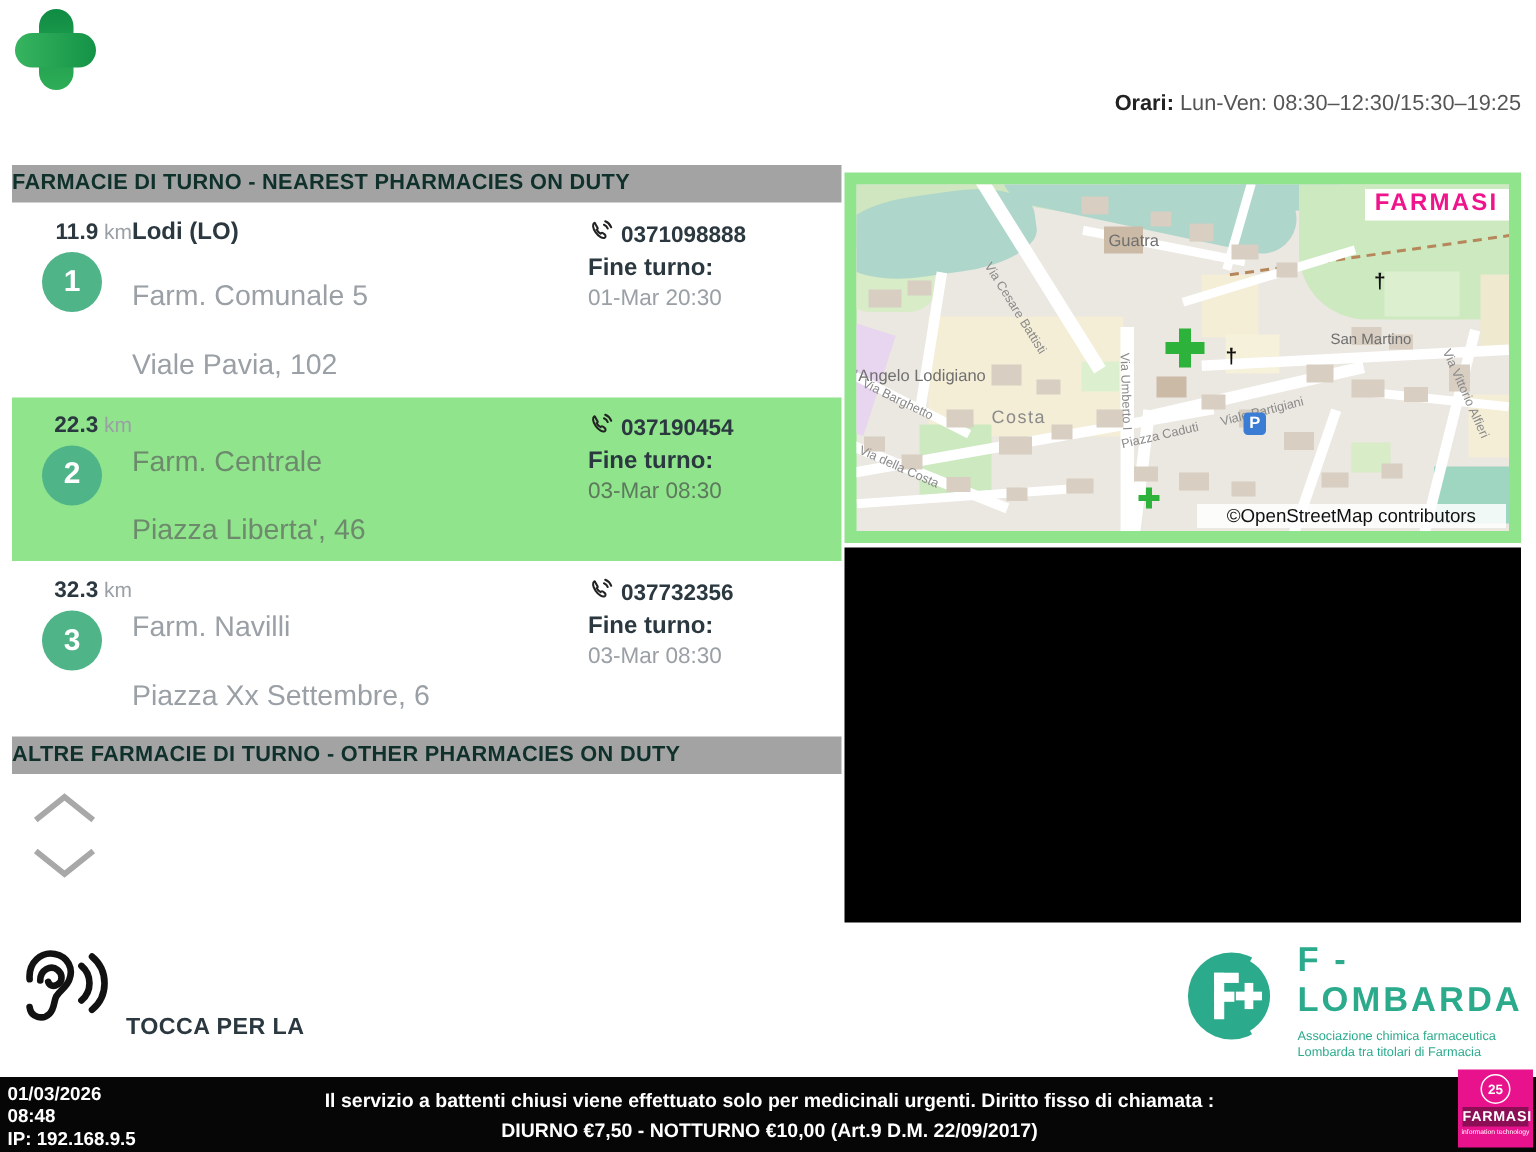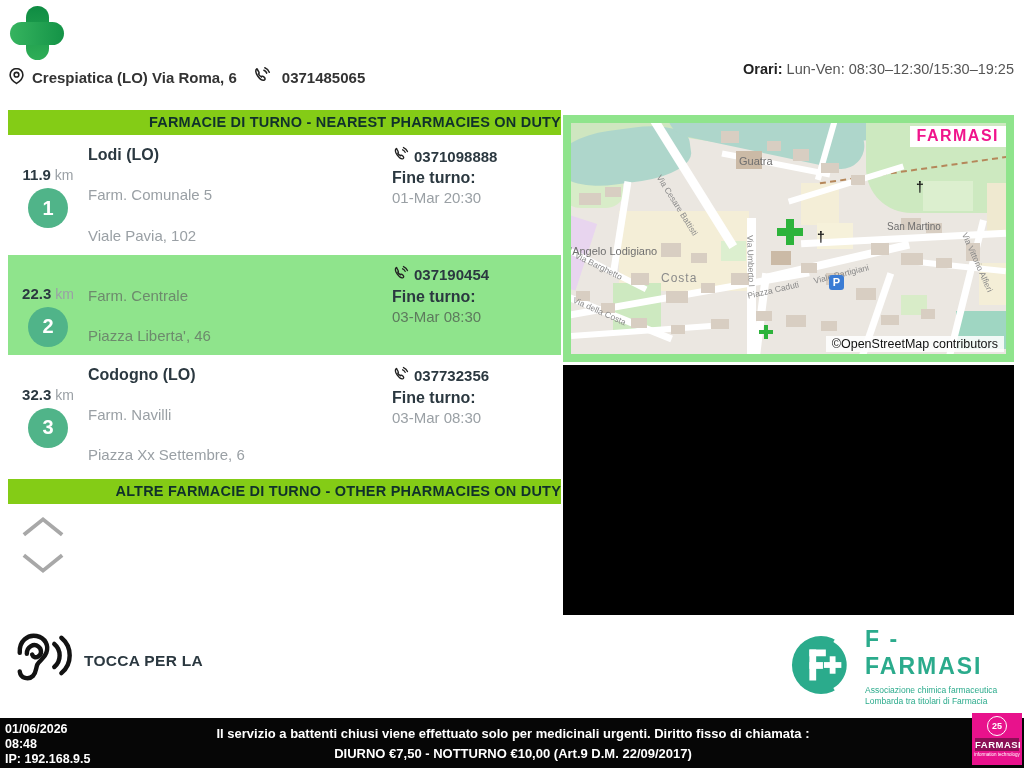--- a/index.html
+++ b/index.html
@@ -15,33 +15,33 @@
                    background:linear-gradient(90deg,#36b45f,#149347); }
   .app-title { position:absolute; left:68px; top:16px; font-size:30px; font-weight:700; color:#2b3840; letter-spacing:-0.5px; }
   .addr-row { position:absolute; left:8px; top:66px; display:flex; align-items:center; gap:7px;
               font-size:15px; color:#333; font-weight:600; }
   .addr-row .num { margin-left:4px; font-weight:600; }
   .hours { position:absolute; right:10px; top:60px; text-align:right; font-size:14.5px; color:#555; line-height:1.25; }
   .hours b { color:#222; }
 
   
   .list { position:absolute; left:8px; top:110px; width:553px; }
-  .banner { background:#84cc16; color:#10312b; font-weight:700; font-size:14.5px;
-            text-align:right; padding:4px 0 5px; letter-spacing:0.2px; }
+  .banner { background:#a3a3a3; color:#10312b; font-weight:700; font-size:14.5px;
+            text-align:left; padding:4px 0 5px; letter-spacing:0.2px; }
   .prow { display:flex; background:#fff; padding:8px 4px 8px 0; min-height:77px; margin:1px 0; }
   .prow.highlight { background:#8fe48c; }
-  .pcol-dist { width:80px; flex:0 0 80px; text-align:center;margin-top:20px; }
+  .pcol-dist { width:80px; flex:0 0 80px; text-align:right; }
   .dist-line { font-size:14px; color:#9aa0a5; margin-top:2px; }
   .dist-line b { font-size:15px; color:#2b3840; }
   .rank-circle { width:40px; height:40px; border-radius:50%; background:#50b489; color:#fff;
                  font-size:20px; font-weight:700; display:flex; align-items:center; justify-content:center;
                  margin:5px auto 0; }
   .pcol-main { flex:1; padding-top:2px; }
   .p-city { font-size:16px; font-weight:700; color:#2b3840; margin-bottom:4px; }
-  .p-sub { font-size:15px; color:#9aa0a5; line-height:1.25;margin-top:22px; }
+  .p-sub { font-size:19px; color:#9aa0a5; line-height:1.25;margin-top:22px; }
   .prow.highlight .p-sub { color:#6d8a6d; }
   .pcol-right { width:165px; flex:0 0 165px; padding-top:2px; }
   .p-phone { display:flex; align-items:center; gap:5px; font-size:15px; color:#2b3840; font-weight:600; }
   .p-fine { font-size:16px; font-weight:700; color:#2b3840; margin-top:3px; }
   .p-end { font-size:15px; color:#9aa0a5; margin-top:2px; }
   .prow.highlight .p-end { color:#5d7a5d; }
   .banner2 { margin-top:6px; }
   .scroll-arrows { margin:10px 0 0 12px; }
   .scroll-arrows svg { display:block; margin-bottom:10px; cursor:pointer; }
 
@@ -54,28 +54,28 @@
   .mlabel { position:absolute; color:#6f6f6f; font-size:10px; white-space:nowrap; }
   .mstreet { position:absolute; color:#8a8a8a; font-size:8.5px; white-space:nowrap; }
   .map-cross { position:absolute; }
   .map-cross .cv, .map-cross .ch { position:absolute; background:#2db33b; }
   .map-cross .cv { left:33%; top:0; width:34%; height:100%; }
   .map-cross .ch { left:0; top:33%; width:100%; height:34%; }
   .church { position:absolute; color:#111; font-weight:700; }
   .p-park { position:absolute; width:15px; height:15px; background:#3b7cd4; color:#fff; border-radius:3px;
             font-size:11px; font-weight:700; text-align:center; line-height:15px; }
   .map-attrib { position:absolute; right:2px; bottom:2px; background:rgba(255,255,255,0.85);
-                font-size:12.5px; color:#111; padding:1px 6px; }
+                font-size:12.5px; color:#111; padding:1px 20px; }
   .map-watermark { position:absolute; right:0; top:3px; background:#fff; padding:1px 7px 2px;
                    color:#f0148c; font-weight:800; font-size:16px; letter-spacing:1.5px; }
 
   .black-panel { position:absolute; left:563px; top:365px; width:451px; height:250px; background:#000; }
 
   
-  .voice { position:absolute; left:10px; top:628px; display:flex; align-items:center; gap:12px; cursor:pointer; }
+  .voice { position:absolute; left:10px; top:628px; display:flex; align-items:flex-end; gap:12px; cursor:pointer; }
   .voice-text { font-size:15.5px; font-weight:600; color:#2b3840; line-height:1.3; letter-spacing:0.3px; }
   .flombarda { position:absolute; left:790px; top:626px; display:flex; align-items:center; gap:13px; }
   .fl-text .fl-name { color:#2bab8c; font-size:23px; font-weight:800; letter-spacing:2px; }
   .fl-text .fl-sub { color:#2bab8c; font-size:8.5px; margin-top:5px; line-height:1.3; }
 
   
   .footer-bar { position:absolute; left:0; top:718px; width:1024px; height:50px; background:#060606; color:#fff; }
   .fb-left { position:absolute; left:5px; top:4px; font-size:12.5px; font-weight:600; line-height:1.18; }
   .fb-center { position:absolute; left:202px; top:6px; width:622px; text-align:center; font-size:13px;
                font-weight:600; line-height:1.55; }
@@ -90,37 +90,20 @@
 </head>
 <body>
 
 <div id="screen">
 
   <div class="logo-cross">
     <div class="v"></div>
       <div class="h"></div>
   </div>
 
-  <div class="addr-row">
-    <span>
-      <svg width="17" height="18" viewBox="0 0 16 16" fill="none" stroke="#222" stroke-width="1.5">
-        <path d="M8 1 C4.7 1 2 3.6 2 7 C2 11.2 8 15 8 15 C8 15 14 11.2 14 7 C14 3.6 11.3 1 8 1 Z"></path>
-        <circle cx="8" cy="6.8" r="2.2"></circle>
-      </svg>
-    </span>
-    <span>Crespiatica (LO) Via Roma, 6</span>
-    <span style="margin-left:8px;">
-      <svg width="19" height="19" viewBox="0 0 20 20" fill="none" stroke="#222" stroke-width="1.6" stroke-linecap="round">
-        <path d="M5 3 C3.5 4 3.5 7 6 10.5 C8.5 14 11.5 15.5 13 14.8 C14 14.3 14 13 13 12 L11.6 11 C11 10.6 10.2 10.9 9.9 11.5 C8.7 10.8 7.5 9.6 6.9 8.4 C7.5 8 7.7 7.2 7.3 6.6 L6.4 5 C5.8 4 5.5 2.7 5 3 Z"></path>
-        <path d="M12.5 4.5 a5 5 0 0 1 3 3"></path>
-        <path d="M13.5 1.8 a8 8 0 0 1 4.7 4.7"></path>
-      </svg>
-    </span>
-    <span class="num">0371485065</span>
-  </div>
 
   <div class="hours">
     <div><b>Orari:</b><span> Lun-Ven: 08:30–12:30/15:30–19:25</span></div>
   </div>
 
   <div class="list">
     <div class="banner">FARMACIE DI TURNO - NEAREST PHARMACIES ON DUTY</div>
 
     <div class="prow">
       <div class="pcol-dist">
@@ -172,21 +155,20 @@
         <div class="p-end">03-Mar 08:30</div>
       </div>
     </div>
 
     <div class="prow">
       <div class="pcol-dist">
         <div class="dist-line"><b>32.3</b> <span>km</span></div>
         <div class="rank-circle">3</div>
       </div>
       <div class="pcol-main">
-        <div class="p-city">Codogno (LO)</div>
         <div class="p-sub">Farm. Navilli</div>
         <div class="p-sub">Piazza Xx Settembre, 6</div>
       </div>
       <div class="pcol-right">
         <div class="p-phone">
           <span>
             <svg width="17" height="17" viewBox="0 0 20 20" fill="none" stroke="#222" stroke-width="1.6" stroke-linecap="round">
               <path d="M5 3 C3.5 4 3.5 7 6 10.5 C8.5 14 11.5 15.5 13 14.8 C14 14.3 14 13 13 12 L11.6 11 C11 10.6 10.2 10.9 9.9 11.5 C8.7 10.8 7.5 9.6 6.9 8.4 C7.5 8 7.7 7.2 7.3 6.6 L6.4 5 C5.8 4 5.5 2.7 5 3 Z"></path>
               <path d="M12.5 4.5 a5 5 0 0 1 3 3"></path>
                 <path d="M13.5 1.8 a8 8 0 0 1 4.7 4.7"></path>
@@ -343,31 +325,31 @@
         <circle cx="32" cy="32" r="30" fill="#2bab8c"></circle>
         <path d="M46 6 a30 30 0 0 1 0 52" fill="none" stroke="#ffffff" stroke-width="5"></path>
         <rect x="20" y="16" width="7" height="32" fill="#fff"></rect>
         <rect x="20" y="16" width="17" height="7" fill="#fff"></rect>
         <rect x="20" y="29" width="14" height="7" fill="#fff"></rect>
         <rect x="41" y="23" width="6" height="18" fill="#fff"></rect>
         <rect x="35" y="29" width="18" height="6" fill="#fff"></rect>
       </svg>
     </span>
     <div class="fl-text">
-      <div class="fl-name">F - FARMASI</div>
+      <div class="fl-name">F - LOMBARDA</div>
       <div class="fl-sub">
         <div>Associazione chimica farmaceutica</div>
         <div>Lombarda tra titolari di Farmacia</div>
       </div>
     </div>
   </div>
 
   <div class="footer-bar">
     <div class="fb-left">
-      <div>01/06/2026</div>
+      <div>01/03/2026</div>
       <div>08:48</div>
       <div>IP: 192.168.9.5</div>
     </div>
     <div class="fb-center">Il servizio a battenti chiusi viene effettuato solo per medicinali urgenti. Diritto fisso di chiamata : DIURNO €7,50 - NOTTURNO €10,00 (Art.9 D.M. 22/09/2017)</div>
     <div class="farmasi-logo">
       <div class="farmasi-badge">25</div>
       <div class="farmasi-name">FARMASI</div>
       <div class="farmasi-sub">information technology</div>
     </div>
   </div>

